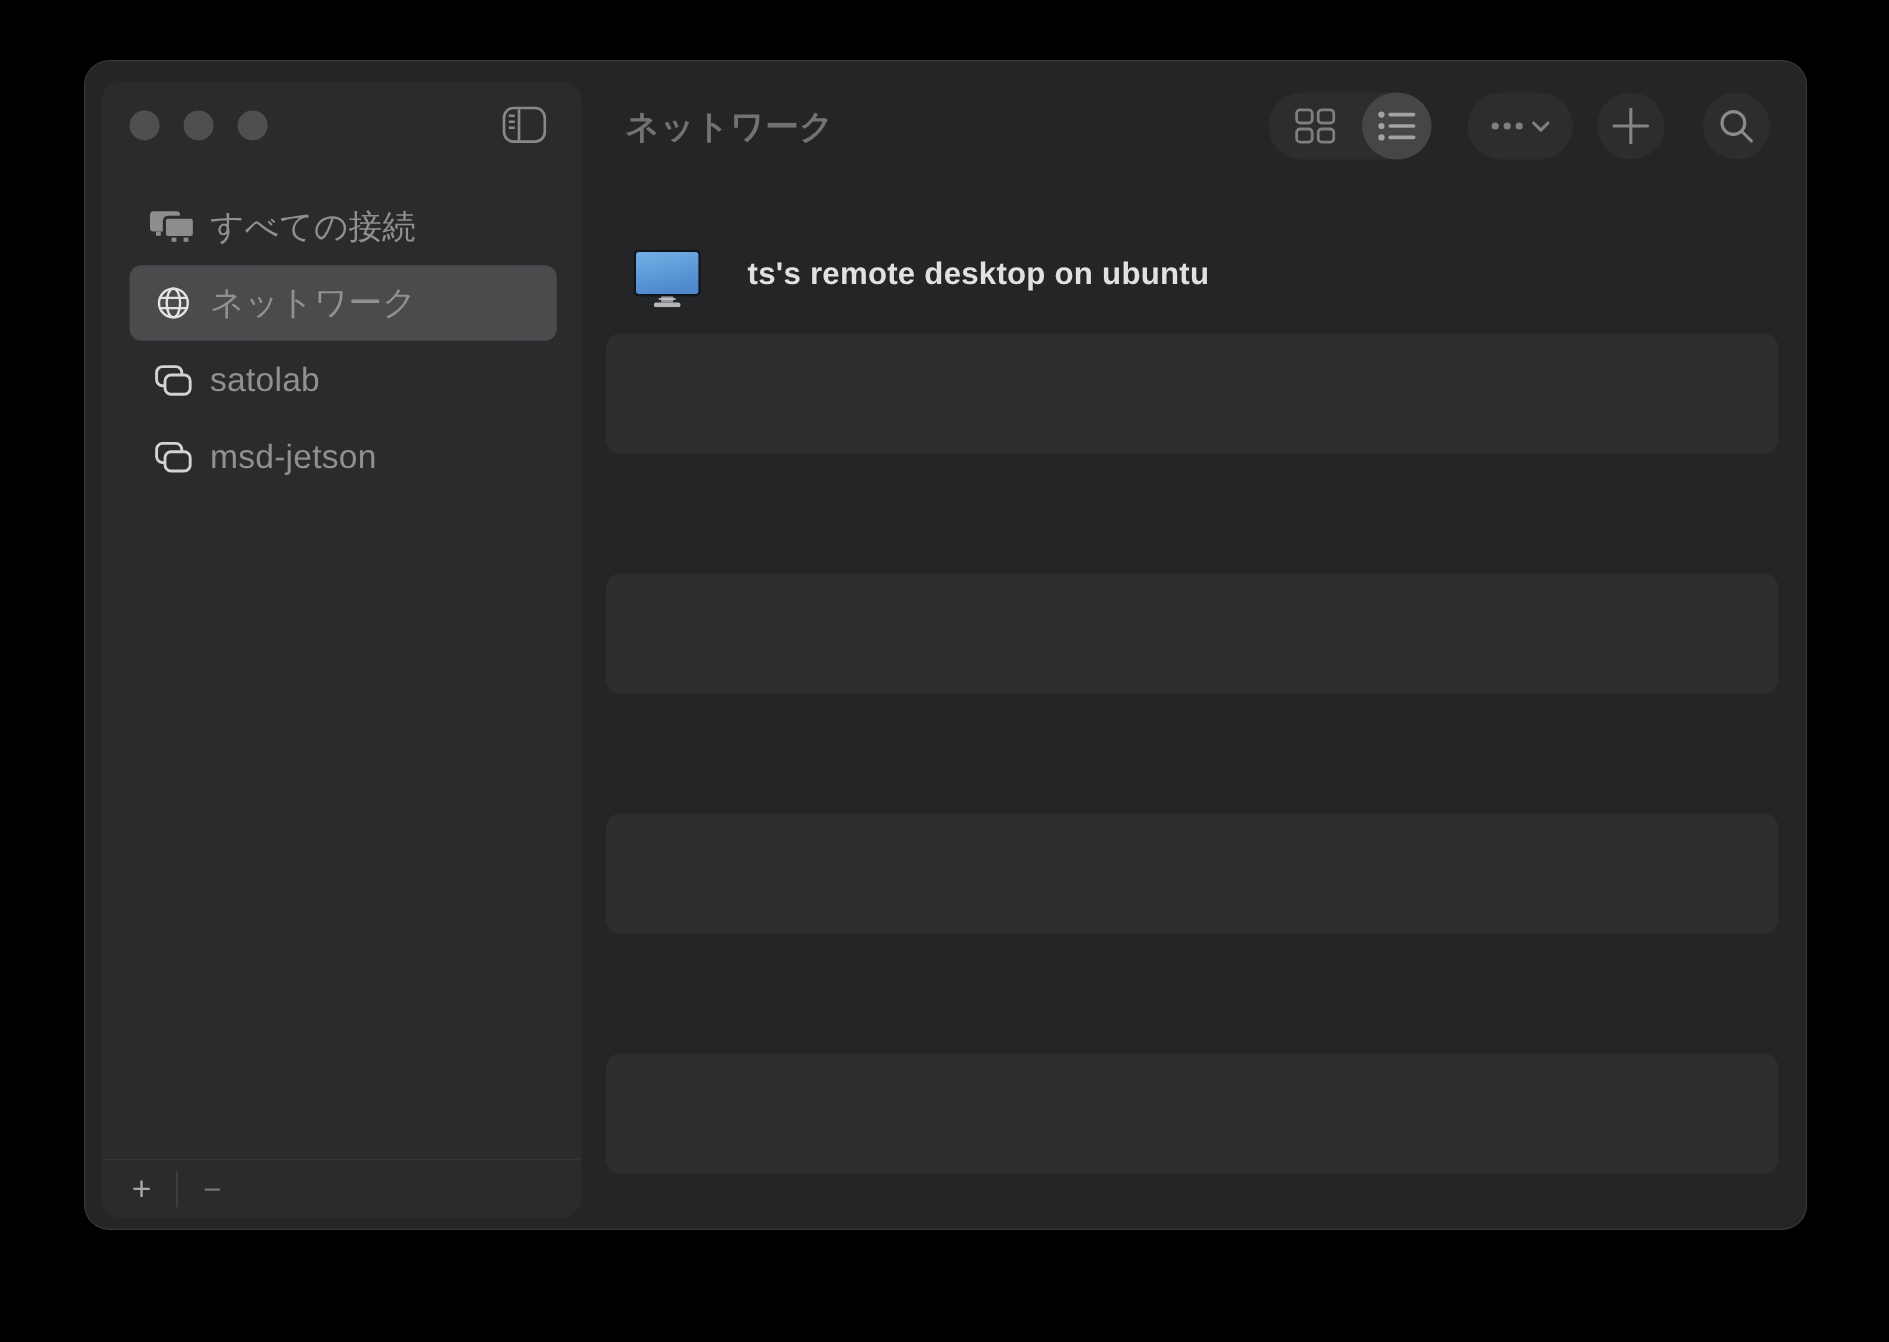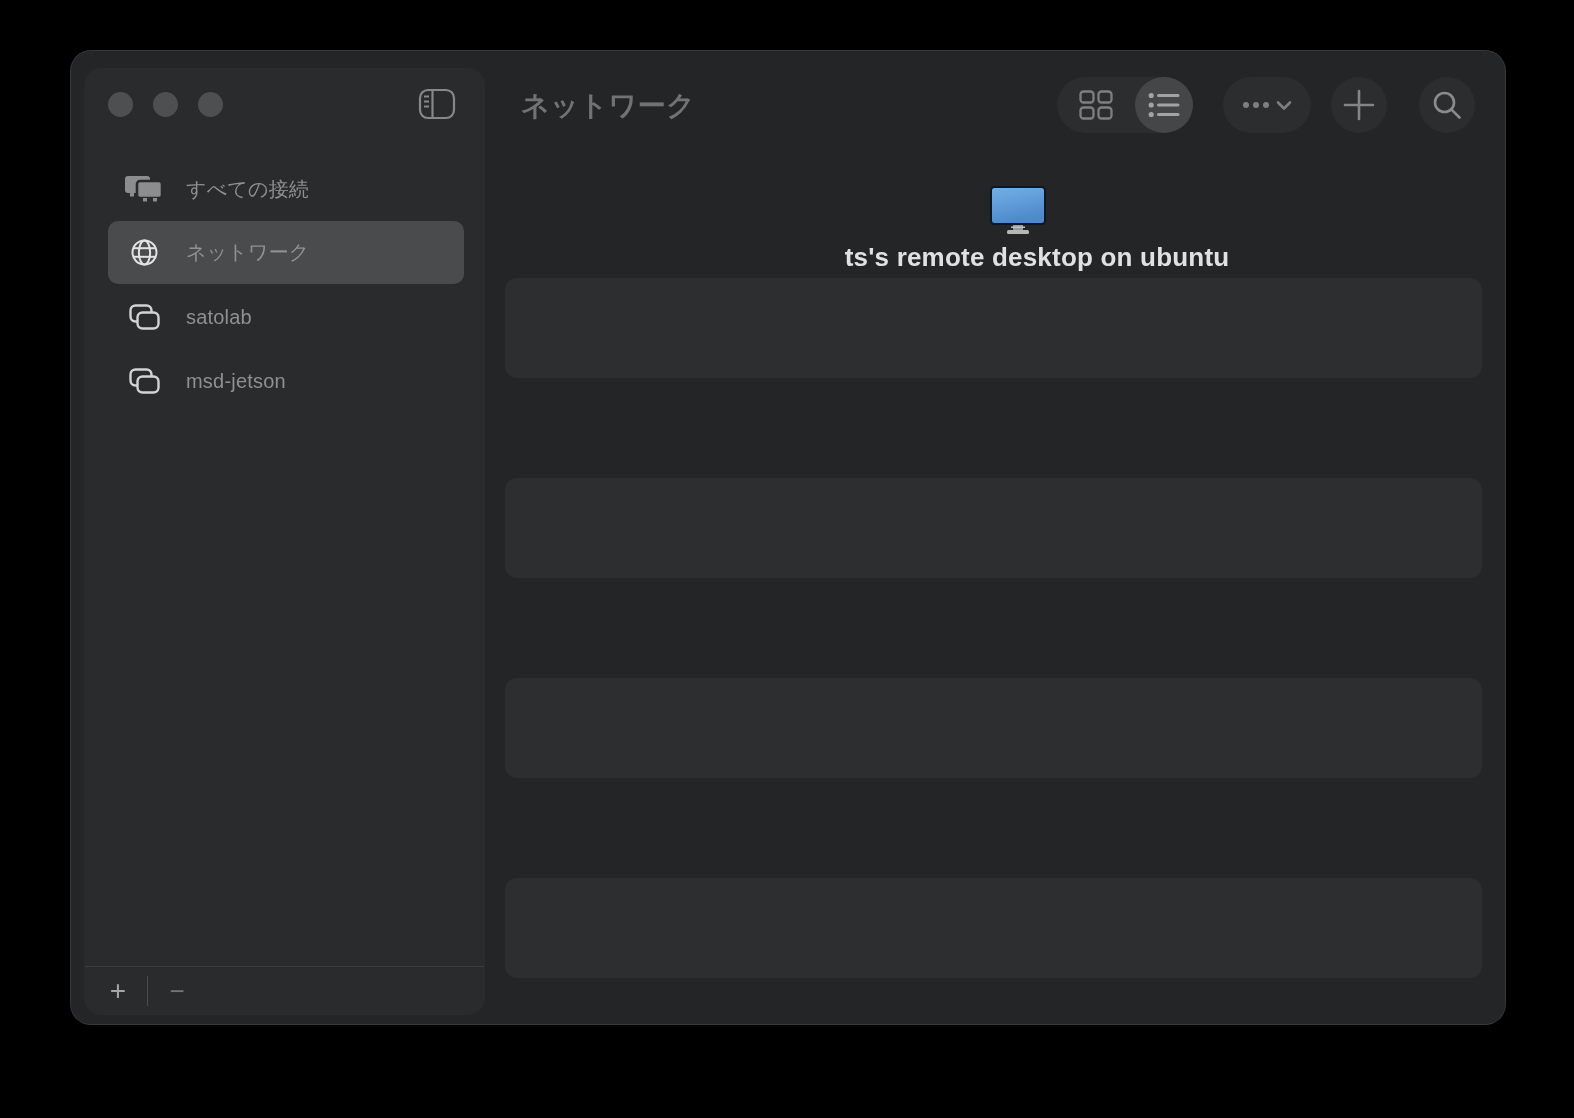--- a/index.html
+++ b/index.html
@@ -28,21 +28,21 @@
     background: transparent; border: none; display: flex; align-items: center; justify-content: center;
     cursor: pointer;
   }
   .nav { position: absolute; top: 88px; left: 0; right: 0; }
   .nav-row {
     margin-left: 23px; width: 356px; height: 64px; border-radius: 10px;
     display: flex; align-items: center; padding-left: 14px;
   }
   .nav-row.selected { background: #4a4b4d; height: 63px; margin-bottom: 1px; }
   .nav-icon { width: 44px; display: flex; align-items: center; justify-content: center; flex: 0 0 44px; }
-  .nav-label { margin-left: 20px; font-size: 20px; color: #8f9092; letter-spacing: 0.2px; }
+  .nav-label { margin-left: 9px; font-size: 28px; color: #8f9092; letter-spacing: 0.2px; }
   .nav-row.selected .nav-label { color: #909193; }
 
   .sidebar-footer {
     position: absolute; left: 0; right: 0; bottom: 0; height: 48px;
     border-top: 1px solid rgba(255,255,255,0.09);
     display: flex; align-items: center; padding-left: 18px;
     border-bottom-left-radius: 16px; border-bottom-right-radius: 16px;
   }
   .footer-btn {
     background: transparent; border: none; font-size: 28px; line-height: 28px;
@@ -67,21 +67,21 @@
     display: flex; align-items: center; justify-content: center;
   }
   .seg-btn.grid { width: 78px; }
   .seg-btn.list { width: 58px; border-radius: 50%; background: #454647; }
   .btn-more   { left: 1152px; width: 88px; border-radius: 28px; }
   .btn-add    { left: 1260px; width: 56px; border-radius: 50%; }
   .btn-search { left: 1348px; width: 56px; border-radius: 50%; }
 
   
   .content { position: absolute; left: 414px; top: 127px; width: 1022px; }
-  .list-row-item { height: 100px; display: flex; align-items: center; padding-left: 43px; flex-direction: column; }
+  .list-row-item { height: 100px; display: flex; align-items: center; padding-left: 43px; }
   .row-icon { width: 56px; height: 48px; margin-top: 8px; flex: 0 0 56px; }
   .row-label { margin-left: 39px; font-size: 26px; font-weight: 600; color: #e0e1e2; letter-spacing: 0.2px; }
   .list-row-stripe {
     margin-left: 20px; width: 977px; height: 100px; border-radius: 12px; background: #2d2e2f;
   }
   .list-row-gap { height: 100px; }
 
   svg { display: block; }
 </style>
 </head>

